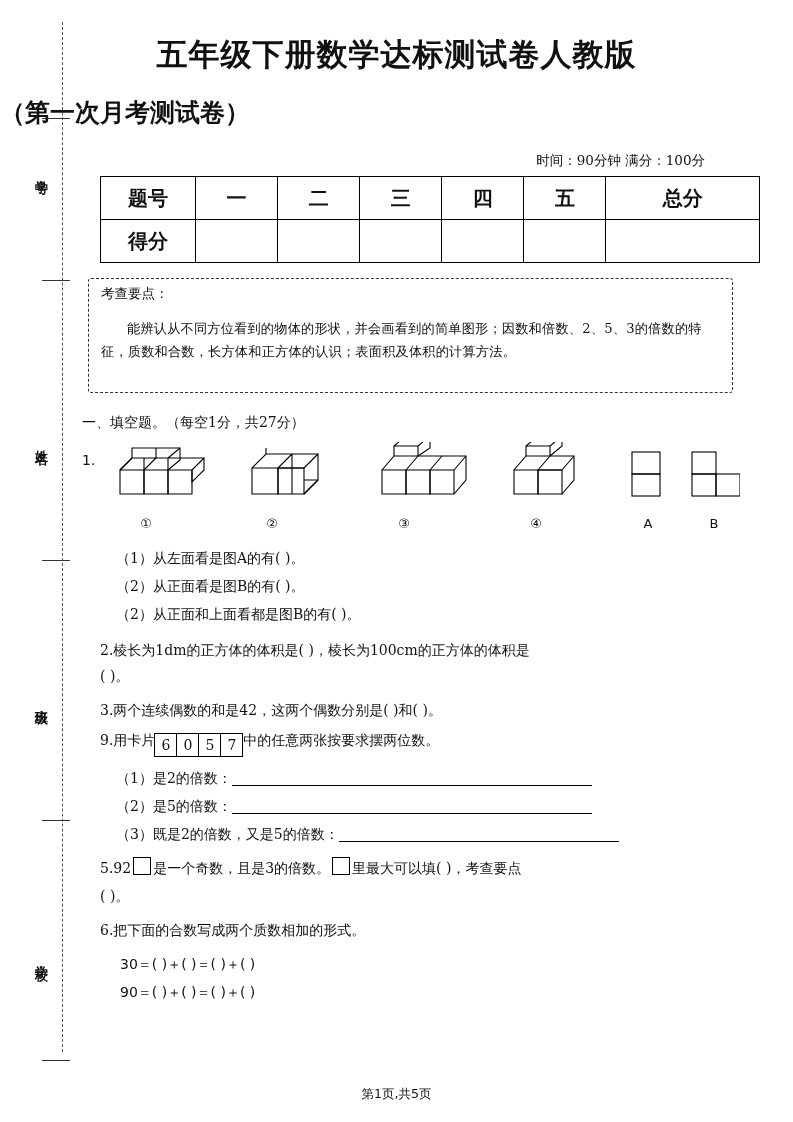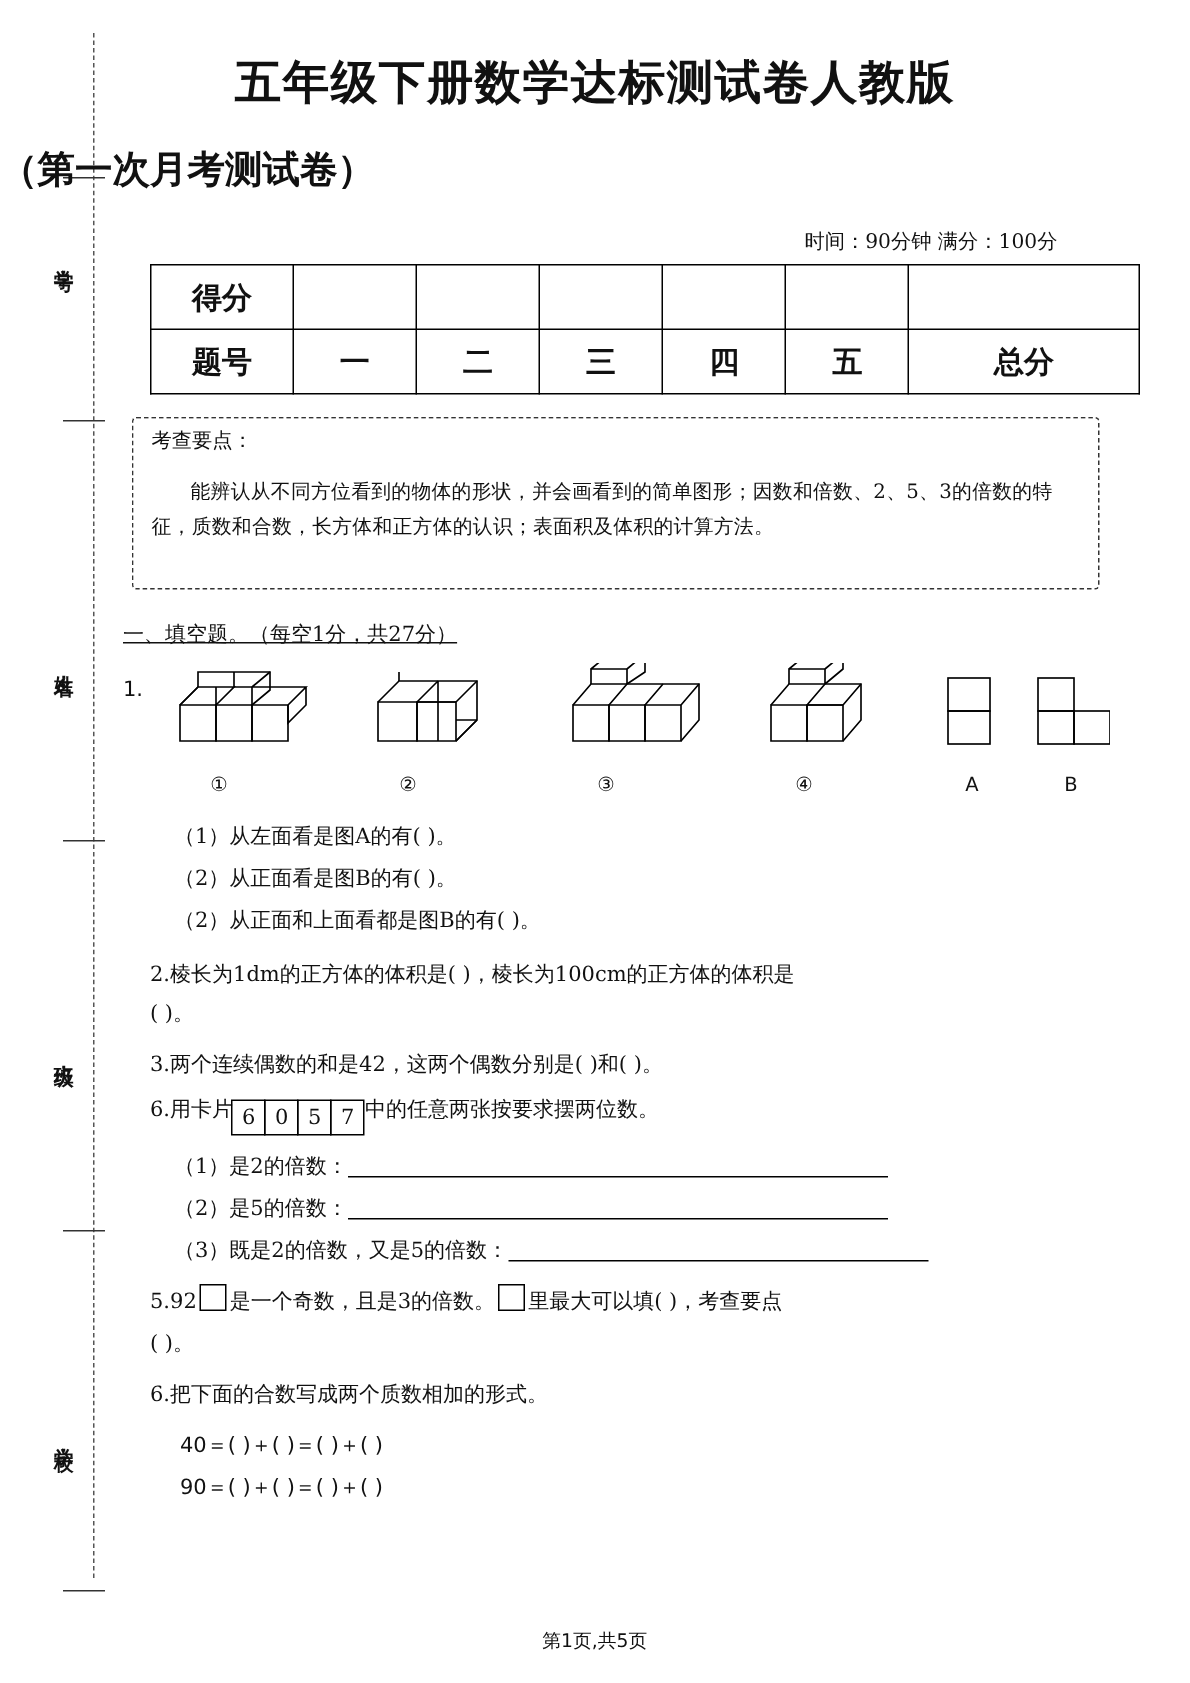--- a/index.html
+++ b/index.html
@@ -71,21 +71,21 @@
     font-family:"DejaVu Sans","Liberation Sans",sans-serif;
     font-weight:normal;font-size:13.5px;margin-bottom:14px;
   }
   .points-body{
     font-size:13.2px;line-height:23px;text-indent:26px;
     letter-spacing:0.2px;
   }
 
   
   .sec-head{
-    position:absolute;left:82px;top:414px;font-size:14px;text-decoration:underline;
+    position:absolute;left:82px;top:414px;font-size:14px;
   }
   .q{position:absolute;font-size:14px;line-height:25px;}
   .num{font-family:"DejaVu Sans","Liberation Sans",sans-serif;}
   .ul{display:inline-block;border-bottom:1px solid #000;height:15px;vertical-align:-3px;}
 
   
   .shapes{position:absolute;left:100px;top:442px;width:640px;height:95px;}
   .shape-cap{
     position:absolute;top:74px;font-size:13px;text-align:center;width:40px;
     font-family:"DejaVu Sans","Liberation Sans",sans-serif;
@@ -129,36 +129,36 @@
     <div class="side-rule" style="top:1060px;"></div>
   </div>
 
   <div class="title-main">五年级下册数学达标测试卷人教版</div>
   <div class="title-sub">（第一次月考测试卷）</div>
   <div class="time-line">时间：90分钟  满分：100分</div>
 
   <table class="score-table">
     <tbody>
         <tr>
-      <td class="head">得分</td>
-      <td></td>
-      <td></td>
-      <td></td>
-      <td></td>
-      <td></td>
-      <td></td>
-    </tr>
-    <tr>
       <td class="head">题号</td>
       <td>一</td>
       <td>二</td>
       <td>三</td>
       <td>四</td>
       <td>五</td>
       <td>总分</td>
+    </tr>
+    <tr>
+      <td class="head">得分</td>
+      <td></td>
+      <td></td>
+      <td></td>
+      <td></td>
+      <td></td>
+      <td></td>
     </tr>
   </tbody>
     </table>
 
   <div class="points-box">
     <div class="points-title">考查要点：</div>
     <div class="points-body">能辨认从不同方位看到的物体的形状，并会画看到的简单图形；因数和倍数、2、5、3的倍数的特征，质数和合数，长方体和正方体的认识；表面积及体积的计算方法。</div>
   </div>
 
   <div class="sec-head">一、填空题。（每空1分，共27分）</div>
@@ -229,36 +229,36 @@
   <div class="q" style="left:116px;top:546px;">（1）从左面看是图A的有(          )。</div>
   <div class="q" style="left:116px;top:574px;">（2）从正面看是图B的有(          )。</div>
   <div class="q" style="left:116px;top:602px;">（2）从正面和上面看都是图B的有(          )。</div>
 
   <div class="q" style="left:100px;top:638px;">2.棱长为1dm的正方体的体积是(               )，棱长为100cm的正方体的体积是</div>
   <div class="q" style="left:100px;top:664px;">(          )。</div>
 
   <div class="q" style="left:100px;top:698px;">3.两个连续偶数的和是42，这两个偶数分别是(           )和(           )。</div>
 
   <div class="q" style="left:100px;top:728px;">
-    <span>6.用卡片</span><span class="cardgroup"><span class="card">6</span><span class="card">0</span><span class="card">5</span><span class="card">7</span></span><span>中的任意两张按要求摆两位数。</span>
+    <span>9.用卡片</span><span class="cardgroup"><span class="card">6</span><span class="card">0</span><span class="card">5</span><span class="card">7</span></span><span>中的任意两张按要求摆两位数。</span>
   </div>
 
   <div class="q" style="left:116px;top:766px;">
     <span>（1）是2的倍数：</span><span class="ul" style="width:360px;"></span>
   </div>
   <div class="q" style="left:116px;top:794px;">
     <span>（2）是5的倍数：</span><span class="ul" style="width:360px;"></span>
   </div>
   <div class="q" style="left:116px;top:822px;">
     <span>（3）既是2的倍数，又是5的倍数：</span><span class="ul" style="width:280px;"></span>
   </div>
 
   <div class="q" style="left:100px;top:856px;">
     <span>5.92</span><span class="sqbox"></span><span>是一个奇数，且是3的倍数。</span><span class="sqbox"></span><span>里最大可以填(            )，考查要点</span>
   </div>
   <div class="q" style="left:100px;top:884px;">(          )。</div>
 
   <div class="q" style="left:100px;top:918px;">6.把下面的合数写成两个质数相加的形式。</div>
-  <div class="q num" style="left:120px;top:952px;">40＝(          )＋(          )＝(          )＋(          )</div>
+  <div class="q num" style="left:120px;top:952px;">30＝(          )＋(          )＝(          )＋(          )</div>
   <div class="q num" style="left:120px;top:980px;">90＝(          )＋(          )＝(          )＋(          )</div>
 
   <div class="footer">第1页,共5页</div>
 </div>
 
 </body></html>

